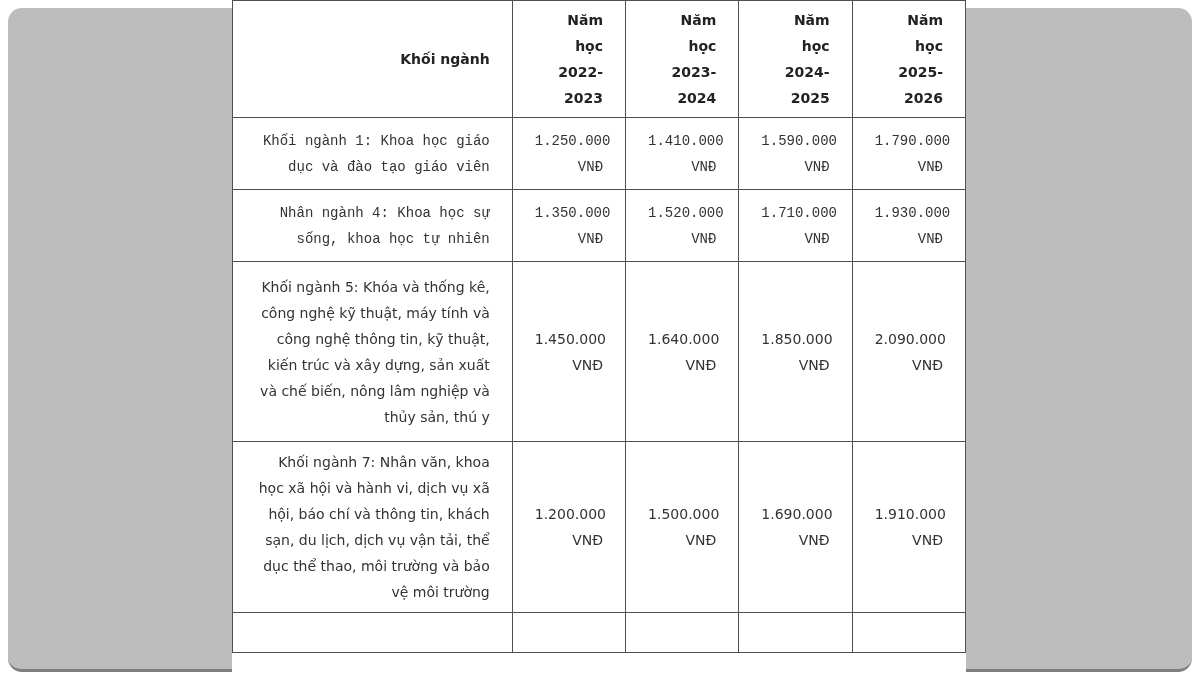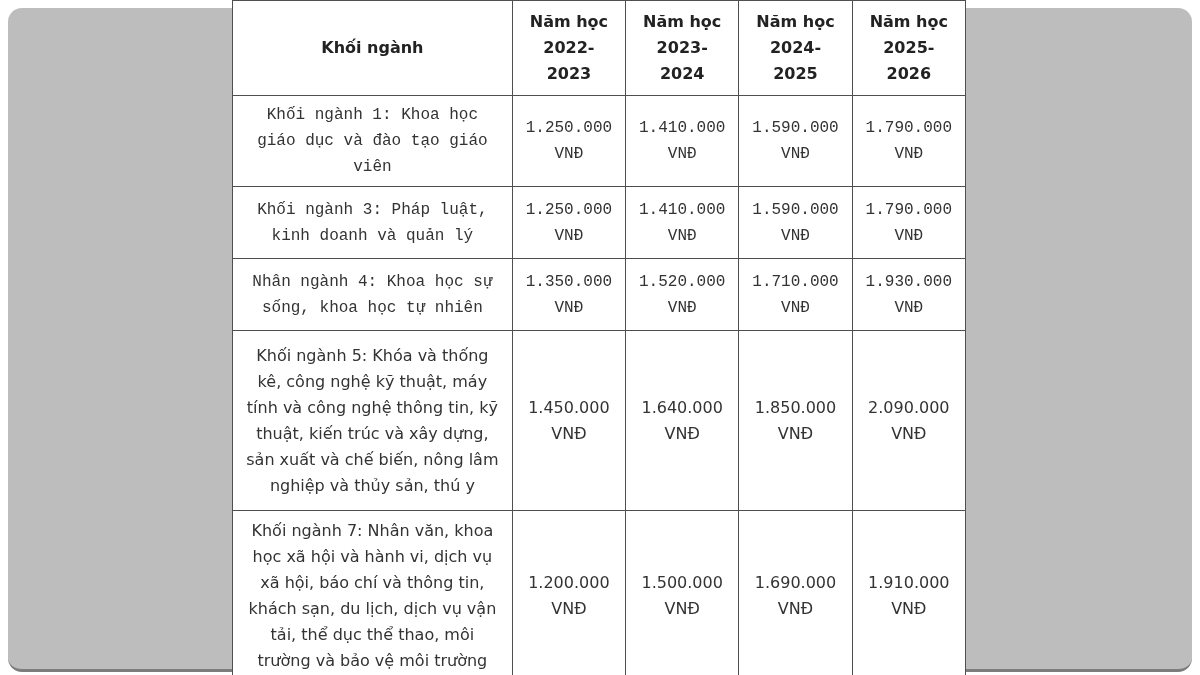--- a/index.html
+++ b/index.html
@@ -30,25 +30,25 @@
     background: #ffffff;
   }
   table.fee-table {
     width: 734px;
     table-layout: fixed;
     border-collapse: collapse;
     background: #ffffff;
   }
   .fee-table th, .fee-table td {
     border: 1px solid #4f4f4f;
-    padding: 6px 10px;
-    font-size: 16px;
+    padding: 6px 22px;
+    font-size: 14px;
     line-height: 26px;
     vertical-align: middle;
-    text-align: center;
+    text-align: right;
     color: #333333;
     overflow: hidden;
   }
   .fee-table th {
     font-weight: bold;
     color: #222222;
     white-space: pre-line;
   }
   .col-category { width: 279px; }
   .col-year     { width: 113px; }
@@ -93,27 +93,20 @@
       </thead>
       <tbody>
         <tr class="row-standard">
           <td>Khối ngành 1: Khoa học giáo dục và đào tạo giáo viên</td>
           <td>1.250.000 VNĐ</td>
           <td>1.410.000 VNĐ</td>
           <td>1.590.000 VNĐ</td>
           <td>1.790.000 VNĐ</td>
         </tr>
         <tr class="row-standard">
-          <td>Khối ngành 3: Pháp luật, kinh doanh và quản lý</td>
-          <td>1.250.000 VNĐ</td>
-          <td>1.410.000 VNĐ</td>
-          <td>1.590.000 VNĐ</td>
-          <td>1.790.000 VNĐ</td>
-        </tr>
-        <tr class="row-standard">
           <td>Nhân ngành 4: Khoa học sự sống, khoa học tự nhiên</td>
           <td>1.350.000 VNĐ</td>
           <td>1.520.000 VNĐ</td>
           <td>1.710.000 VNĐ</td>
           <td>1.930.000 VNĐ</td>
         </tr>
         <tr class="row-tall-a">
           <td>Khối ngành 5: Khóa và thống kê, công nghệ kỹ thuật, máy tính và công nghệ thông tin, kỹ thuật, kiến trúc và xây dựng, sản xuất và chế biến, nông lâm nghiệp và thủy sản, thú y</td>
           <td>1.450.000 VNĐ</td>
           <td>1.640.000 VNĐ</td>

